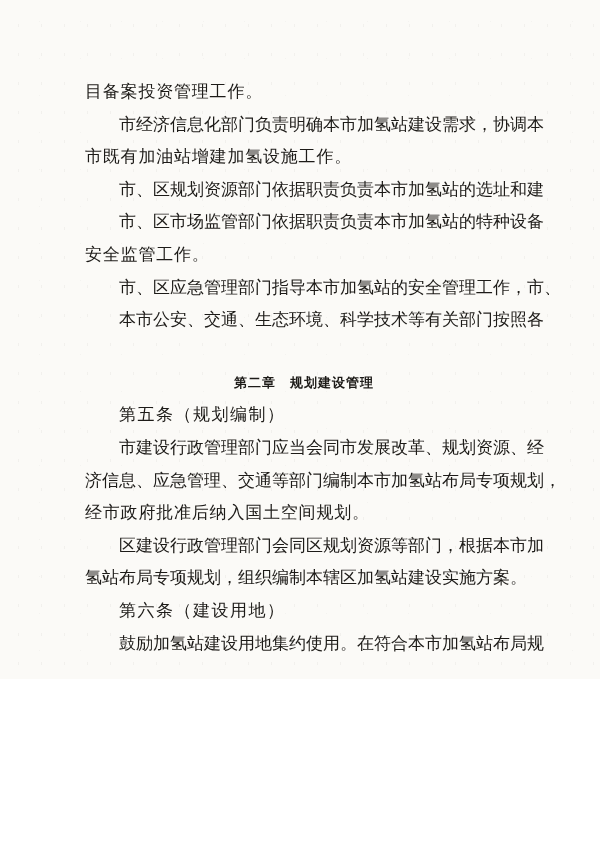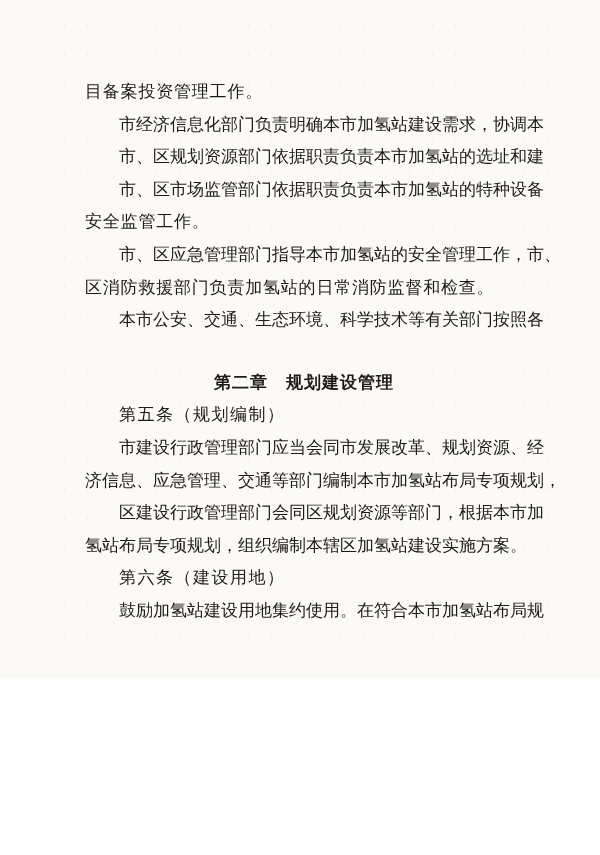--- a/index.html
+++ b/index.html
@@ -33,21 +33,21 @@
   }
   .indent { padding-left: 34px; }
   .kai {
     letter-spacing: 1.5px;
     font-weight: 400;
   }
   .spacer { height: 30px; }
   .chapter-heading {
     font-family: "Liberation Sans", "DejaVu Sans", sans-serif;
     font-weight: 700;
-    font-size: 17px;
+    font-size: 13px;
     line-height: 32.6px;
     height: 32.6px;
     text-align: center;
     letter-spacing: 1px;
   }
   .page-number {
     position: absolute;
     left: 80px;
     top: 762px;
     font-size: 15px;
@@ -81,20 +81,21 @@
         <span>站</span>
         <span>建</span>
         <span>设</span>
         <span>需</span>
         <span>求</span>
         <span>，</span>
         <span>协</span>
         <span>调</span>
         <span>本</span>
       </div>
+    <div class="ln">市既有加油站增建加氢设施工作。</div>
     <div class="ln indent just" style="display: flex; justify-content: space-between; letter-spacing: 0px;">
         <span>市</span>
         <span>、</span>
         <span>区</span>
         <span>规</span>
         <span>划</span>
         <span>资</span>
         <span>源</span>
         <span>部</span>
         <span>门</span>
@@ -164,21 +165,20 @@
         <span>安</span>
         <span>全</span>
         <span>管</span>
         <span>理</span>
         <span>工</span>
         <span>作</span>
         <span>，</span>
         <span>市</span>
         <span>、</span>
       </div>
-    <div class="ln">区消防救援部门负责加氢站的日常消防监督和检查。</div>
     <div class="ln indent just" style="display: flex; justify-content: space-between; letter-spacing: 0px;">
         <span>本</span>
         <span>市</span>
         <span>公</span>
         <span>安</span>
         <span>、</span>
         <span>交</span>
         <span>通</span>
         <span>、</span>
         <span>生</span>
@@ -254,20 +254,21 @@
         <span>氢</span>
         <span>站</span>
         <span>布</span>
         <span>局</span>
         <span>专</span>
         <span>项</span>
         <span>规</span>
         <span>划</span>
         <span>，</span>
       </div>
+    <div class="ln">经市政府批准后纳入国土空间规划。</div>
     <div class="ln indent just" style="display: flex; justify-content: space-between; letter-spacing: 0px;">
         <span>区</span>
         <span>建</span>
         <span>设</span>
         <span>行</span>
         <span>政</span>
         <span>管</span>
         <span>理</span>
         <span>部</span>
         <span>门</span>

